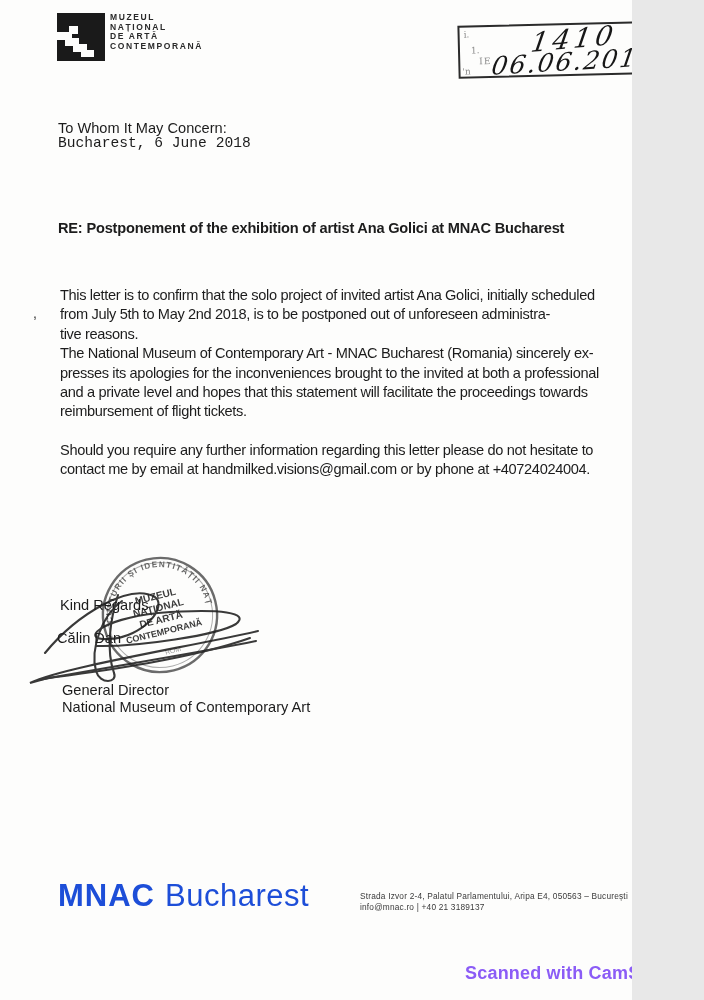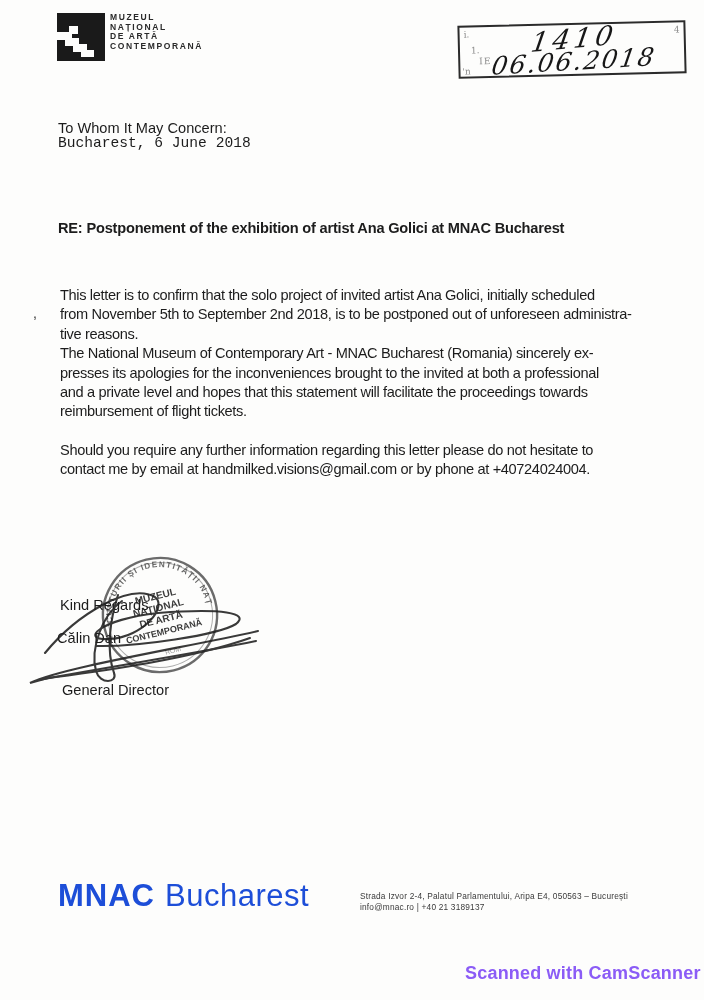--- a/index.html
+++ b/index.html
@@ -1,17 +1,17 @@
 <!DOCTYPE html>
 <html><head>
 <meta charset="utf-8">
 <style>
   html,body{margin:0;padding:0;background:#e8e8e8;}
   .page{
-    position:relative;width:704px;height:1000px;overflow:hidden;
+    position:relative;width:632px;height:1000px;overflow:hidden;
     background:#fdfdfc;
     font-family:"Liberation Sans","DejaVu Sans",sans-serif;
     color:#1c1c1c;
   }
   
   .logo-mark{position:absolute;left:57px;top:13px;width:48px;height:48px;}
   .logo-text{
     position:absolute;left:110px;top:13px;
     font-size:8.5px;font-weight:bold;letter-spacing:1.6px;
     line-height:9.6px;color:#2a2a2a;
@@ -96,21 +96,21 @@
   </div>
 
   <div class="salutation">To Whom It May Concern:</div>
   <div class="dateline">Bucharest, 6 June 2018</div>
   <div class="subject">RE: Postponement of the exhibition of artist Ana Golici at MNAC Bucharest</div>
 
   <span class="stray-mark">,</span>
 
   <div class="para para1">
     <div class="line">This letter is to confirm that the solo project of invited artist Ana Golici, initially scheduled</div>
-    <div class="line">from November 5th to September 2nd 2018, is to be postponed out of unforeseen administra-</div>
+    <div class="line">from July 5th to May 2nd 2018, is to be postponed out of unforeseen administra-</div>
     <div class="line">tive reasons.</div>
     <div class="line">The National Museum of Contemporary Art - MNAC Bucharest (Romania) sincerely ex-</div>
     <div class="line">presses its apologies for the inconveniences brought to the invited at both a professional</div>
     <div class="line">and a private level and hopes that this statement will facilitate the proceedings towards</div>
     <div class="line">reimbursement of flight tickets.</div>
   </div>
 
   <div class="para para3">
     <div class="line">Should you require any further information regarding this letter please do not hesitate to</div>
     <div class="line">contact me by email at handmilked.visions@gmail.com or by phone at +40724024004.</div>
@@ -138,20 +138,21 @@
   <svg class="signature-svg" viewBox="0 0 270 118">
     <g fill="none" stroke="#1f1f1f" stroke-width="2.1" stroke-linecap="round" opacity="0.88">
       <path d="M 27,78 C 60,38 112,8 137,22 C 150,32 125,62 92,64 C 60,66 82,44 140,38 C 205,33 232,38 218,49 C 200,60 120,72 78,71"></path>
       <path d="M 232,63 C 170,85 75,97 30,103 L 12,108 C 45,92 170,72 240,56"></path>
       <path d="M 20,105 C 90,92 180,78 238,66"></path>
       <path d="M 100,20 C 92,45 88,75 96,98 C 100,108 82,110 78,96 C 72,74 84,40 104,26"></path>
     </g>
   </svg>
 
   <div class="sig-title">General Director</div>
+  <div class="sig-org">National Museum of Contemporary Art</div>
 
   <div class="footer-logo">
     <b>MNAC</b><span>Bucharest</span>
   </div>
   <div class="footer-address">
     <div>Strada Izvor 2-4, Palatul Parlamentului, Aripa E4, 050563 – București</div>
     <div>info@mnac.ro | +40 21 3189137</div>
   </div>
 
   <div class="camscanner">Scanned with CamScanner</div>

